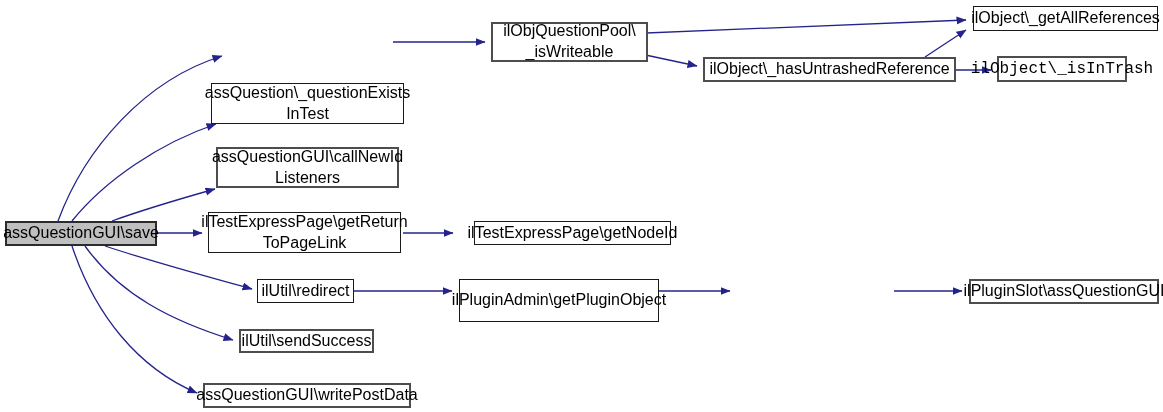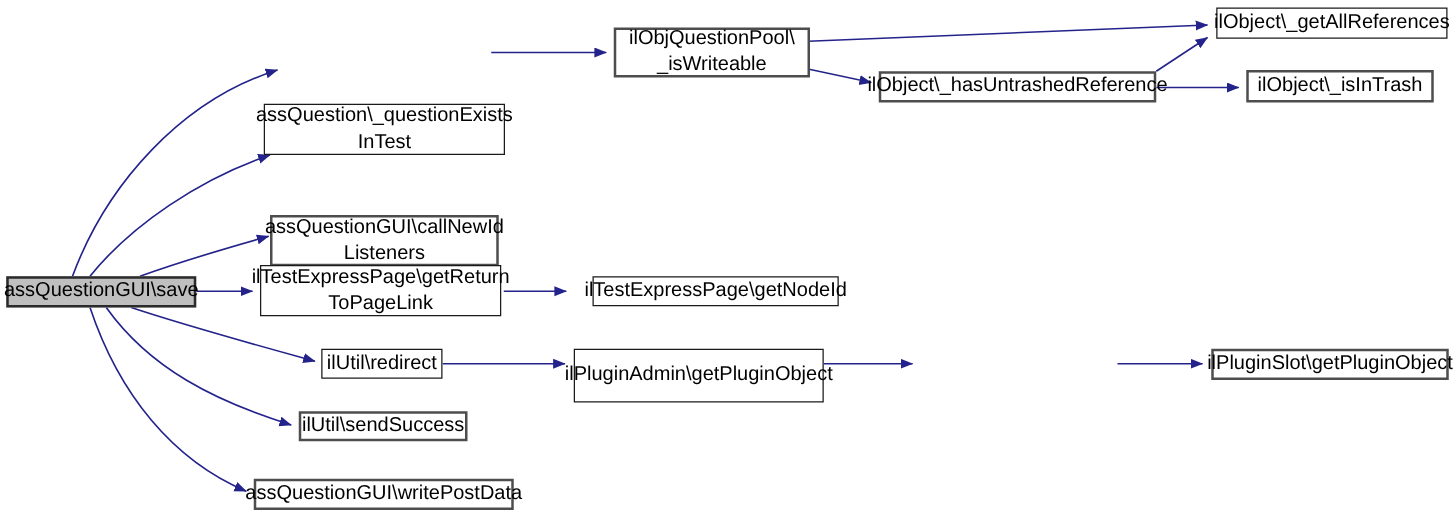--- a/index.html
+++ b/index.html
@@ -84,21 +84,21 @@
   <div class="node selected" style="left:5px; top:221px; width:152px; height:25px;">
     <span>assQuestionGUI\save</span>
   </div>
 
 
   <div class="node" style="left:211px; top:83px; width:193px; height:41px;">
     <span>assQuestion\_questionExists
 InTest</span>
   </div>
 
-  <div class="node muted" style="left:216px; top:147px; width:183px; height:41px;margin-top:25px;">
+  <div class="node muted" style="left:216px; top:147px; width:183px; height:41px;">
     <span>assQuestionGUI\callNewId
 Listeners</span>
   </div>
 
   <div class="node" style="left:208px; top:212px; width:193px; height:41px;">
     <span>ilTestExpressPage\getReturn
 ToPageLink</span>
   </div>
 
   <div class="node" style="left:257px; top:279px; width:97px; height:24px;">
@@ -111,38 +111,38 @@
 
   <div class="node muted" style="left:203px; top:383px; width:208px; height:25px;">
     <span>assQuestionGUI\writePostData</span>
   </div>
 
   <div class="node muted" style="left:491px; top:22px; width:157px; height:40px;">
     <span>ilObjQuestionPool\
 _isWriteable</span>
   </div>
 
-  <div class="node muted" style="left:703px; top:57px; width:222px; height:25px;">
+  <div class="node muted" style="left:703px; top:57px; width:253px; height:25px;">
     <span>ilObject\_hasUntrashedReference</span>
   </div>
 
   <div class="node" style="left:459px; top:221px; width:197px; height:24px;margin-left:15px;">
     <span>ilTestExpressPage\getNodeId</span>
   </div>
 
   <div class="node" style="left:459px; top:279px; width:200px; height:43px;">
     <span>ilPluginAdmin\getPluginObject</span>
   </div>
 
 
   <div class="node" style="left:973px; top:6px; width:185px; height:25px;">
     <span>ilObject\_getAllReferences</span>
   </div>
 
-  <div class="node muted" style="left:997px; top:56px; width:150px; height:26px;">
+  <div class="node muted" style="left:997px; top:56px; width:130px; height:26px;font-family:Liberation Mono, monospace;">
     <span>ilObject\_isInTrash</span>
   </div>
 
   <div class="node muted" style="left:969px; top:279px; width:190px; height:25px;">
-    <span>ilPluginSlot\getPluginObject</span>
+    <span>ilPluginSlot\assQuestionGUI</span>
   </div>
 
 </div>
 
 </body></html>

